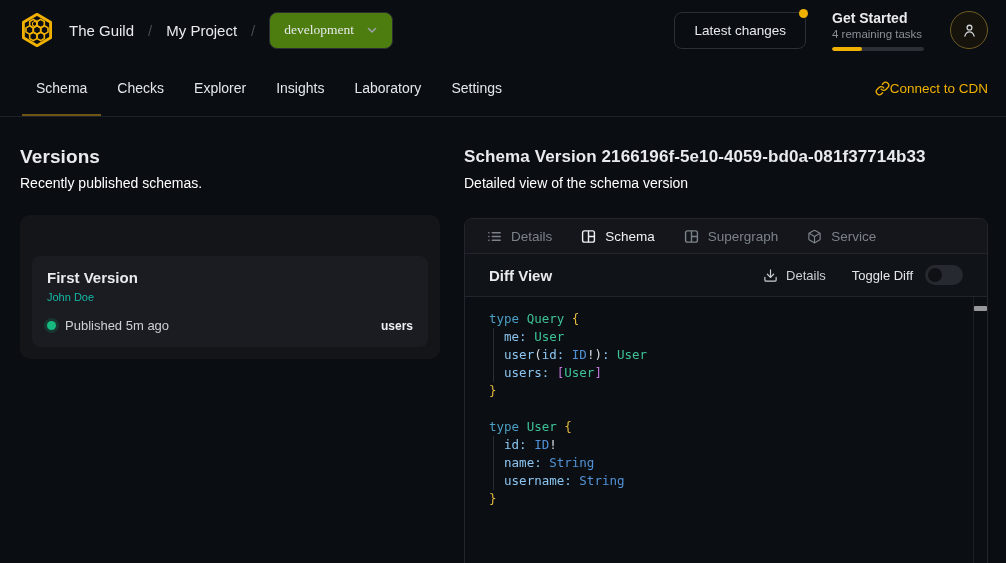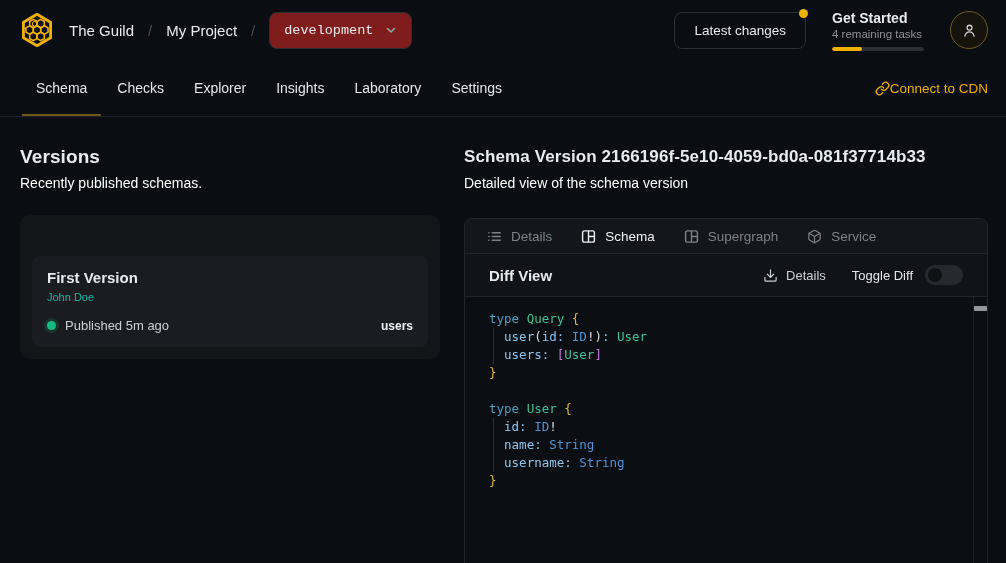--- a/index.html
+++ b/index.html
@@ -12,22 +12,22 @@
   }
   svg { display:block; }
 
   
   .topbar { height:60px; display:flex; align-items:center; padding:0 18px; }
   .logo { width:38px; height:38px; color:var(--accent_gold); margin-right:13px; }
   .crumbs { display:flex; align-items:center; gap:14px; font-size:15px; font-weight:500; }
   .crumb-sep { color:#454b53; font-weight:400; }
   .env-select {
     margin-left:14px; height:37px; padding:0 14px; display:flex; align-items:center; gap:12px;
-    background:#7f1d1d; border:1px solid #292d34; border-radius:8px;
-    color:#e8eaed; font-size:13.5px; font-family:Liberation Mono, monospace; cursor:pointer;
+    background:#4d7c0f; border:1px solid #292d34; border-radius:8px;
+    color:#e8eaed; font-size:13.5px; font-family:Liberation Serif, serif; cursor:pointer;
   }
   .chev { color:#9aa0a8; }
   .topbar-right { margin-left:auto; display:flex; align-items:center; gap:26px; }
   .latest-btn {
     position:relative; height:37px; padding:0 19px; background:transparent;
     border:1px solid #2b2f36; border-radius:8px; color:#e8eaed; font-size:13.5px;
     font-family:inherit; cursor:pointer;
   }
   .latest-dot { position:absolute; top:-4px; right:-3px; width:9px; height:9px;
     border-radius:50%; background:var(--accent_gold); }
@@ -281,20 +281,21 @@
             <span class="toggle-label">Toggle Diff</span>
             <div class="switch">
                 <div class="knob"></div>
               </div>
           </div>
         </div>
       </div>
       <div class="code-wrap">
         <div class="code-block">
             <div class="code-line"><span class="tk-kw">type </span><span class="tk-ty">Query </span><span class="tk-cb">{</span></div>
+            <div class="code-line guide"><span class="tk-pn">  </span><span class="tk-fld">me:</span><span class="tk-pn"> </span><span class="tk-ty">User</span></div>
             <div class="code-line guide"><span class="tk-pn">  </span><span class="tk-fld">user</span><span class="tk-pn">(</span><span class="tk-fld">id:</span><span class="tk-pn"> </span><span class="tk-sc">ID</span><span class="tk-pn">!)</span><span class="tk-fld">:</span><span class="tk-pn"> </span><span class="tk-ty">User</span></div>
             <div class="code-line guide"><span class="tk-pn">  </span><span class="tk-fld">users:</span><span class="tk-pn"> </span><span class="tk-sb">[</span><span class="tk-ty">User</span><span class="tk-sb">]</span></div>
             <div class="code-line"><span class="tk-cb">}</span></div>
             <div class="code-line"></div>
             <div class="code-line"><span class="tk-kw">type </span><span class="tk-ty">User </span><span class="tk-cb">{</span></div>
             <div class="code-line guide"><span class="tk-pn">  </span><span class="tk-fld">id:</span><span class="tk-pn"> </span><span class="tk-sc">ID</span><span class="tk-pn">!</span></div>
             <div class="code-line guide"><span class="tk-pn">  </span><span class="tk-fld">name:</span><span class="tk-pn"> </span><span class="tk-sc">String</span></div>
             <div class="code-line guide"><span class="tk-pn">  </span><span class="tk-fld">username:</span><span class="tk-pn"> </span><span class="tk-sc">String</span></div>
             <div class="code-line"><span class="tk-cb">}</span></div>
           </div>

